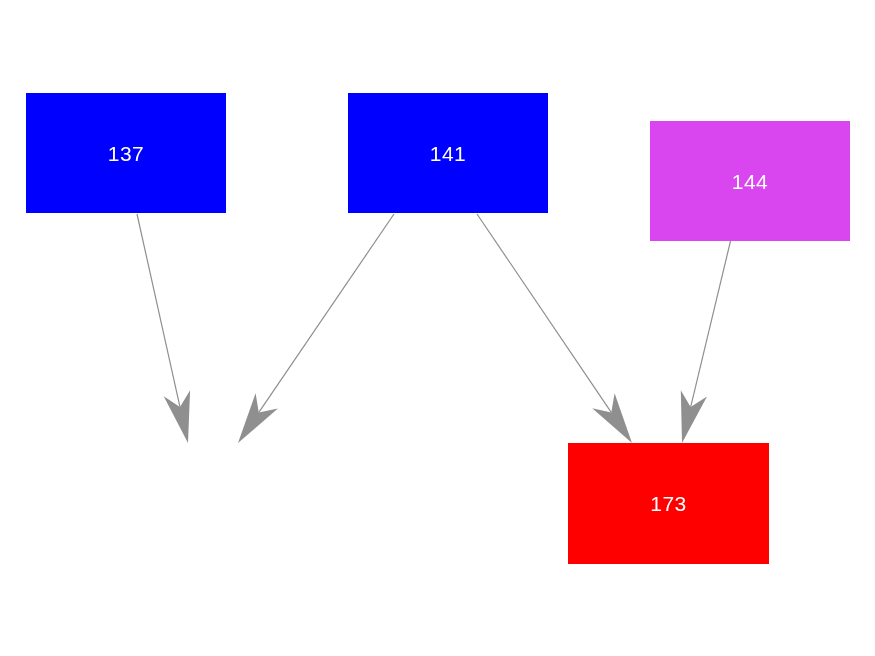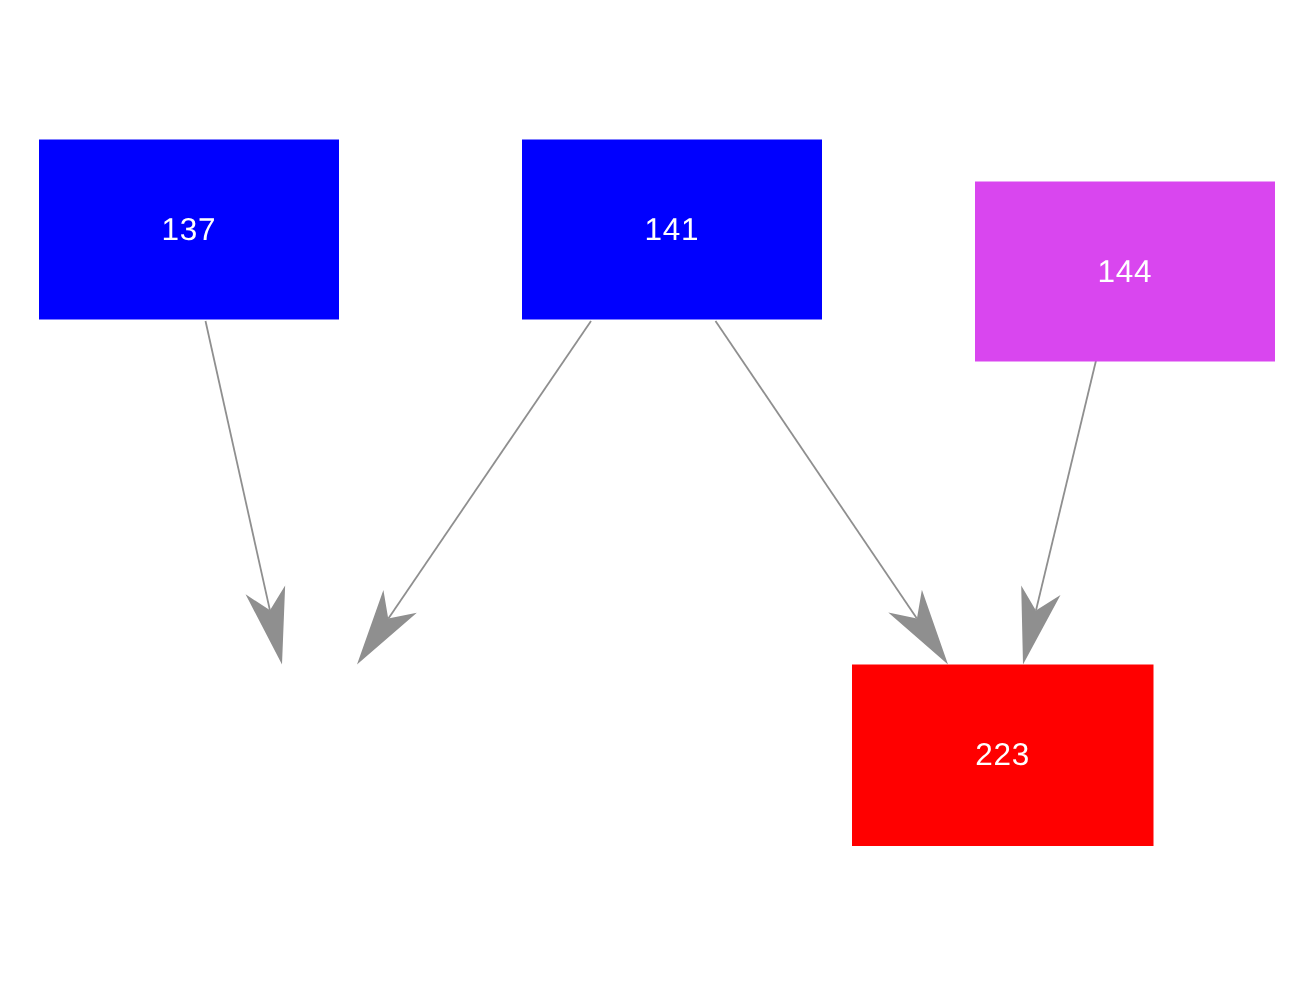--- a/index.html
+++ b/index.html
@@ -55,16 +55,16 @@
       <div class="node" style="left: 26px; top: 93px; width: 200px; height: 120px; background: rgb(0, 0, 255);">
         <span class="node-label" style="color: rgb(255, 255, 255);">137</span>
       </div>
       <div class="node" style="left: 348px; top: 93px; width: 200px; height: 120px; background: rgb(0, 0, 255);">
         <span class="node-label" style="color: rgb(255, 255, 255);">141</span>
       </div>
       <div class="node" style="left: 650px; top: 93px; width: 200px; height: 120px; background: #d946ef; margin-top: 28px;">
         <span class="node-label" style="color: rgb(255, 255, 255);">144</span>
       </div>
       <div class="node" style="left: 568px; top: 443px; width: 201px; height: 121px; background: rgb(255, 0, 0);">
-        <span class="node-label" style="color: rgb(255, 255, 255);">223</span>
+        <span class="node-label" style="color: rgb(255, 255, 255);">173</span>
       </div>
     </div>
 </div>
 
 </body></html>

